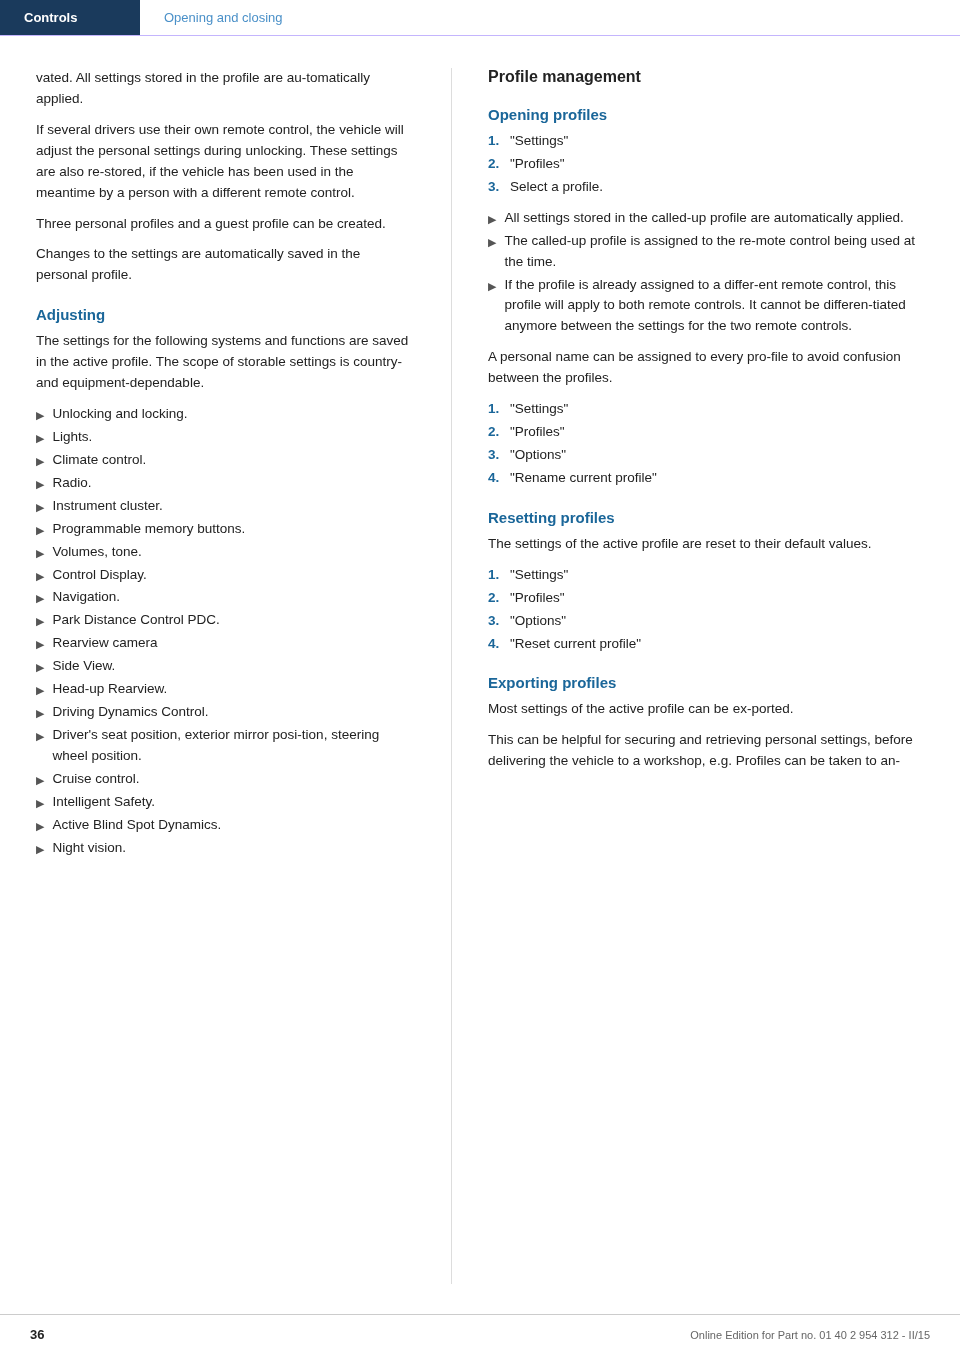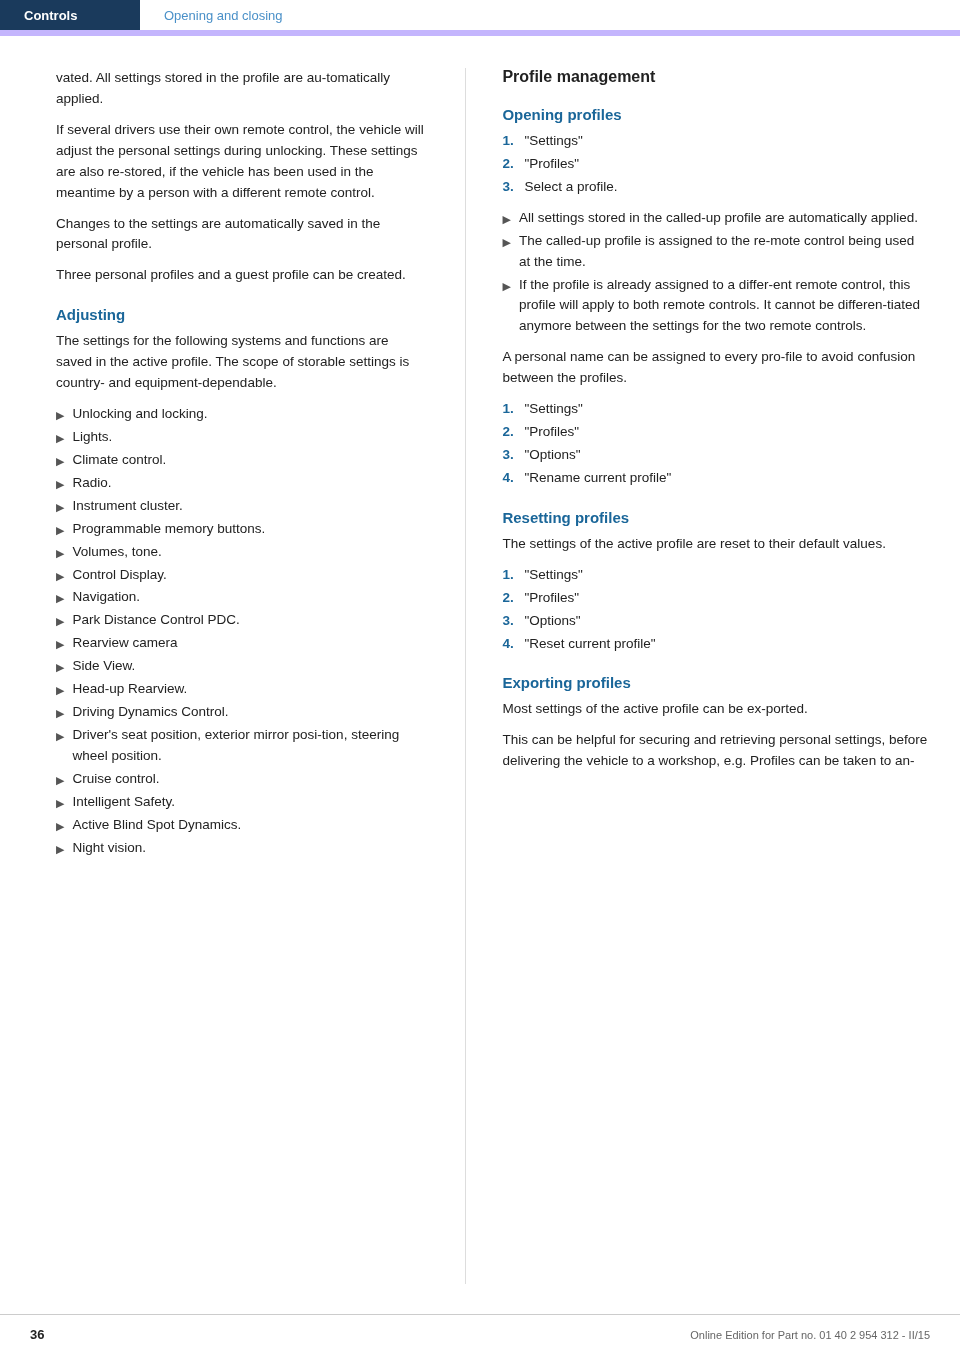--- a/index.html
+++ b/index.html
@@ -12,21 +12,21 @@
       min-height: 1362px;
       position: relative;
     }
 
     
     .header {
       display: flex;
       align-items: center;
       height: 36px;
       background: #fff;
-      border-bottom: 6px solid #c4b5fd;
+      border-bottom: 1px solid #c4b5fd;
     }
     .header-controls {
       background: #1a3a5c;
       color: #fff;
       font-weight: bold;
       font-size: 13px;
       padding: 0 24px;
       height: 100%;
       display: flex;
       align-items: center;
@@ -46,21 +46,20 @@
       display: flex;
       padding: 32px 0 32px 0;
       min-height: 1280px;
     }
 
     
     .left-col {
       width: 452px;
       padding: 0 40px 0 36px;
       border-right: 1px solid #ddd;
-      margin-left: 20px;
     }
 
     
     .right-col {
       width: 500px;
       padding: 0 32px 0 36px;
     }
 
     .section-title {
       color: #1a6699;
@@ -157,22 +156,22 @@
     <span>Opening and closing</span>
   </div>
 </div>
 
 <div class="content-area">
 
   <div class="left-col">
 
     <p>vated. All settings stored in the profile are au-tomatically applied.</p>
     <p>If several drivers use their own remote control, the vehicle will adjust the personal settings during unlocking. These settings are also re-stored, if the vehicle has been used in the meantime by a person with a different remote control.</p>
+    <p>Three personal profiles and a guest profile can be created.</p>
     <p>Changes to the settings are automatically saved in the personal profile.</p>
-    <p>Three personal profiles and a guest profile can be created.</p>
 
     <div class="section-title">Adjusting</div>
     <p>The settings for the following systems and functions are saved in the active profile. The scope of storable settings is country- and equipment-dependable.</p>
 
     <ul class="bullet-list">
 
     <li>
           <span class="bullet-arrow">▶</span>
           <span>Unlocking and locking.</span>
         </li>

